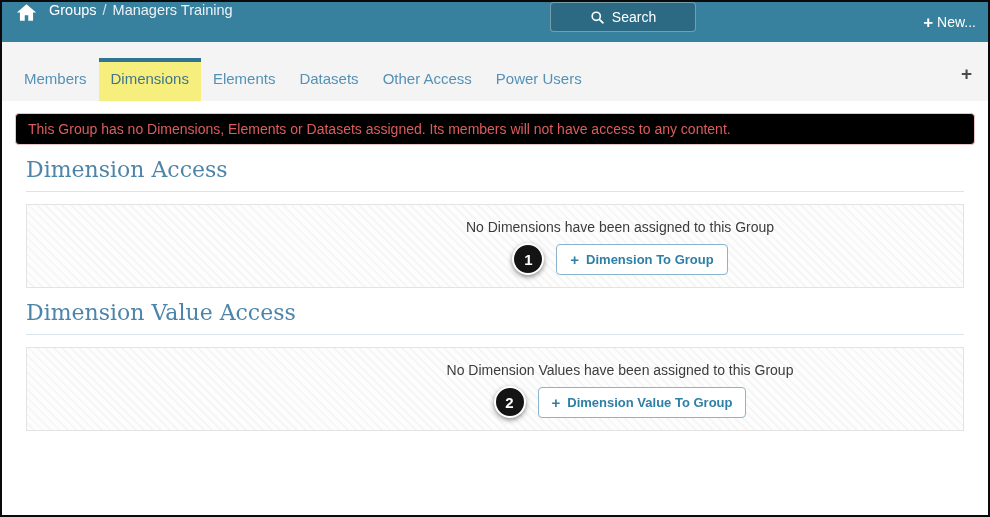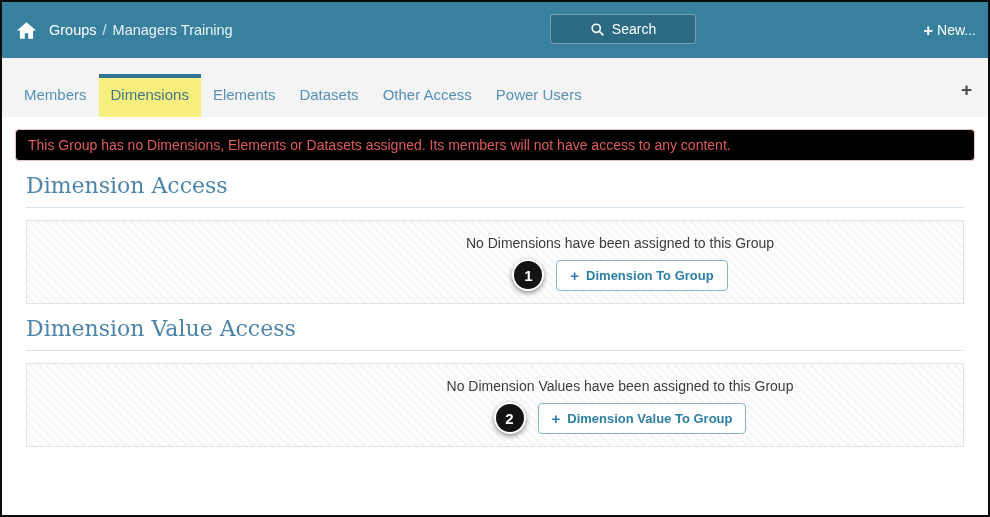--- a/index.html
+++ b/index.html
@@ -8,31 +8,31 @@
     width: 990px; height: 517px;
     border: 2px solid #0a0a0a;
     background: #fff;
     position: relative;
     overflow: hidden;
     font-family: "Liberation Sans", sans-serif;
     margin: 0 auto;
   }
   
   .topbar {
-    height: 56px; background: #37809e;
-    display: flex; align-items: center;
+    height: 40px; background: #37809e;
+    display: flex; align-items: flex-start;
     padding: 0 14px; position: relative;
   }
   .home-btn { display: flex; align-items: center; cursor: pointer; margin-right: 12px; }
   .breadcrumb { color: #fff; font-size: 14.5px; display: flex; align-items: center; gap: 6px; }
   .crumb-root { color: #ffffff; cursor: pointer; }
   .crumb-sep { color: #d2e4ee; }
   .crumb-page { color: #eaf3f8; }
   .search-btn {
-    position: absolute; left: 548px; top: 12px;
+    position: absolute; left: 548px; top: 0;
     width: 146px; height: 30px;
     background: #2c6a83; border: 1px solid rgba(255,255,255,0.35);
     border-radius: 4px; color: #fff; font-size: 14px;
     display: flex; align-items: center; justify-content: center; gap: 7px;
     cursor: pointer; font-family: "Liberation Sans", sans-serif;
   }
   .new-btn {
     position: absolute; right: 12px; top: 0; height: 100%;
     display: flex; align-items: center; gap: 4px;
     color: #fff; font-size: 14px; cursor: pointer;

